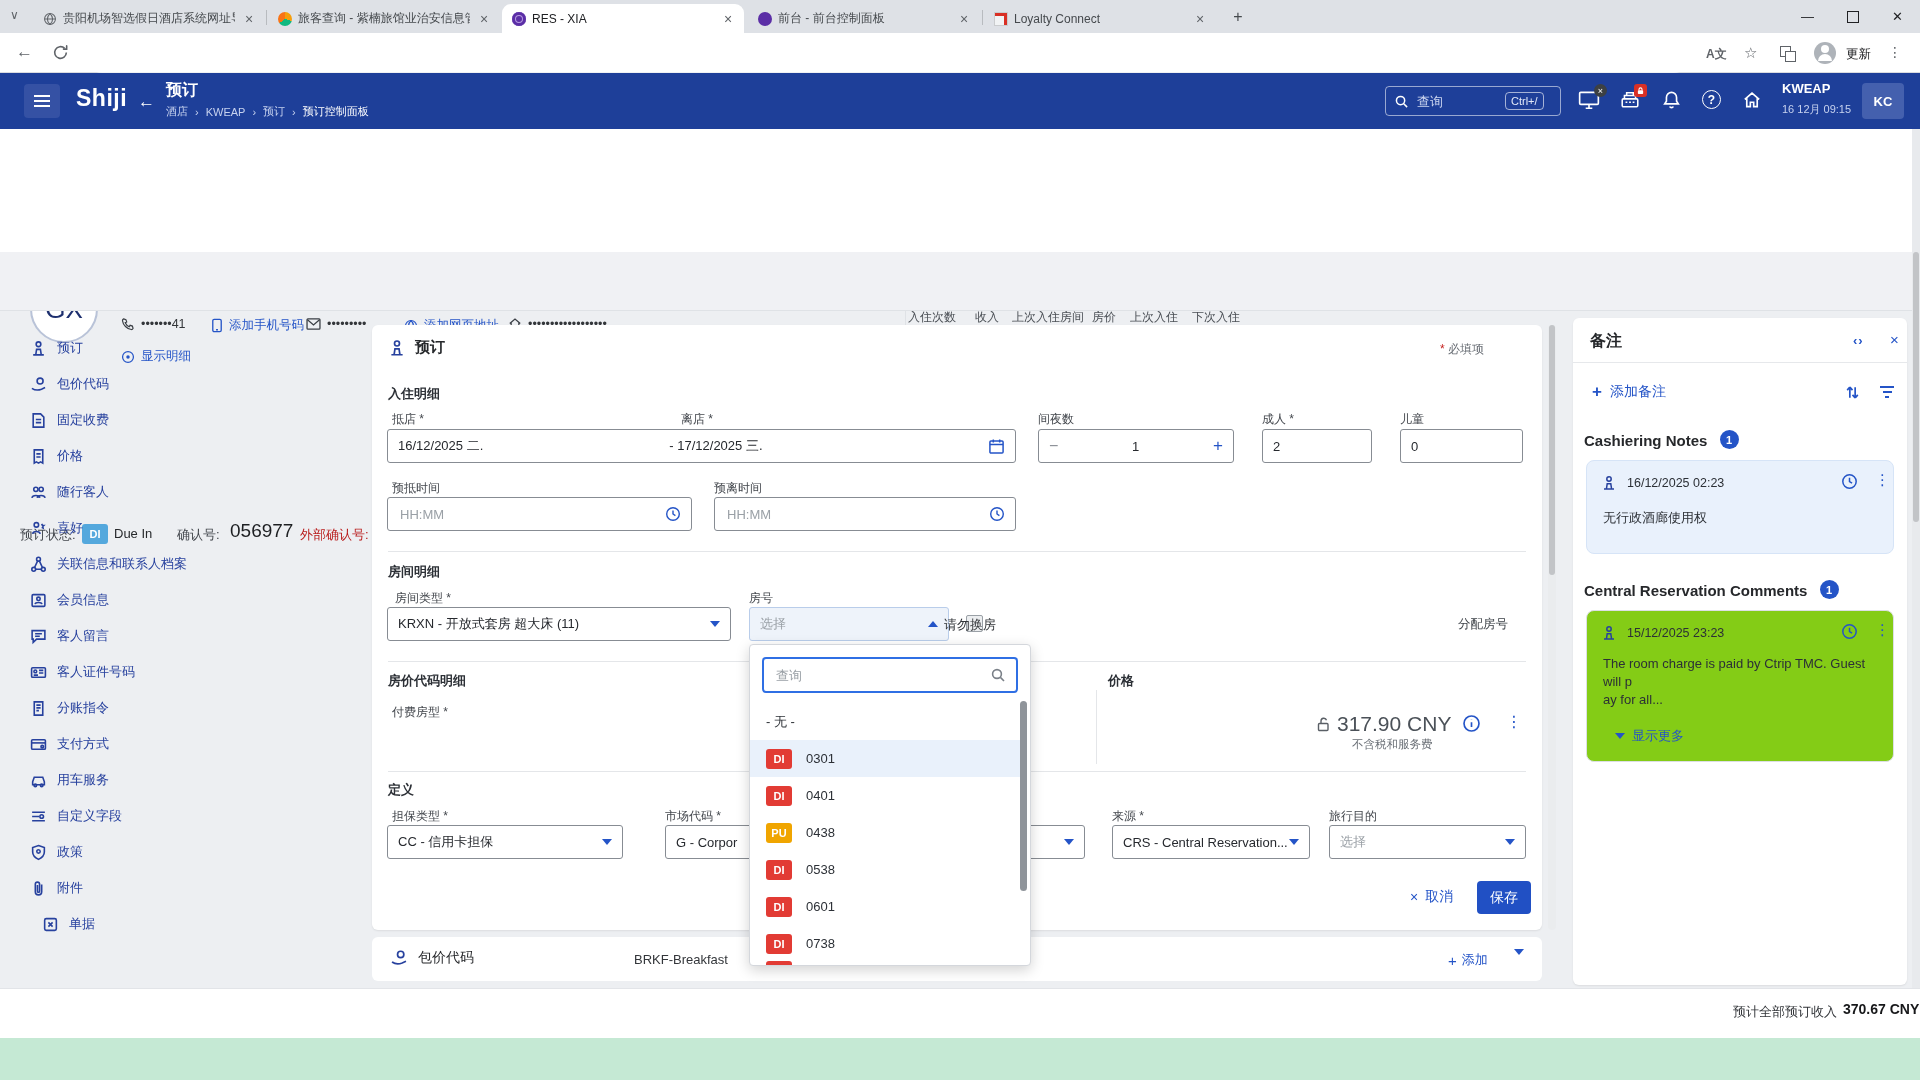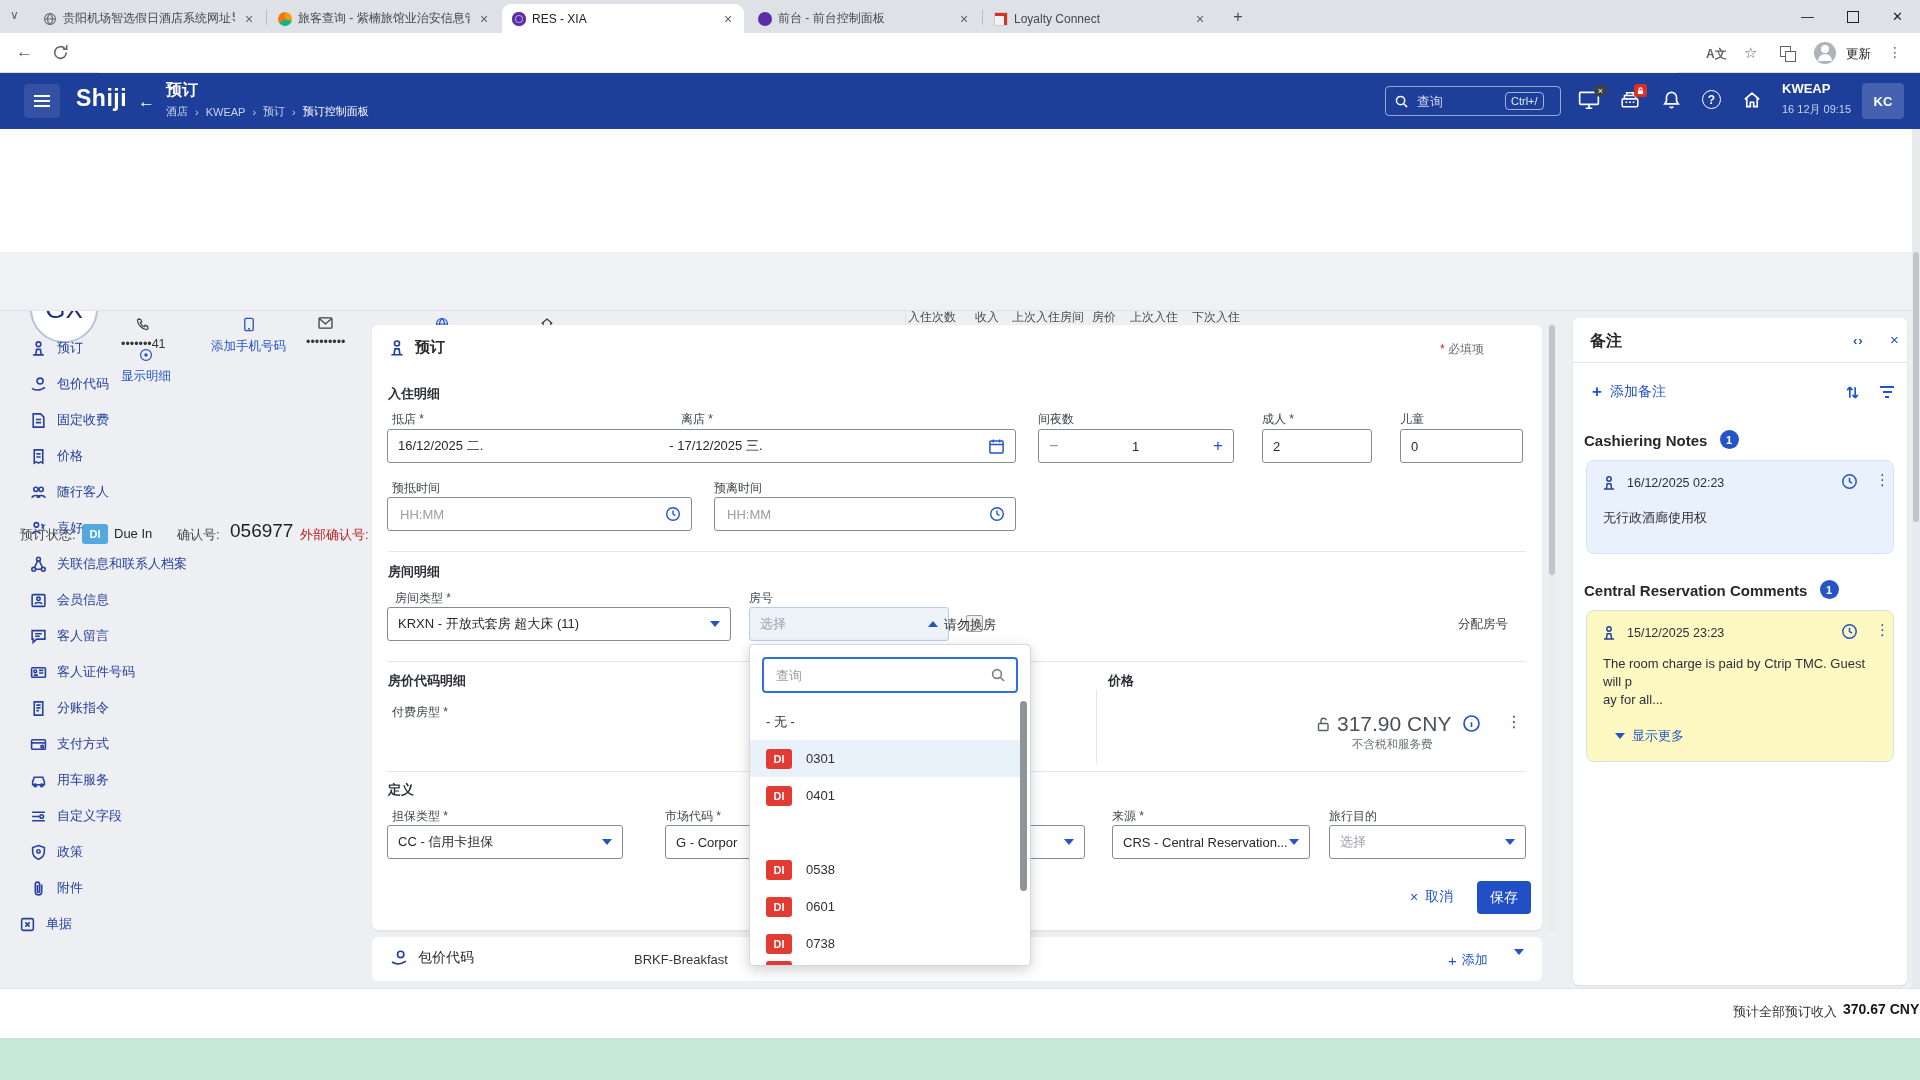--- a/index.html
+++ b/index.html
@@ -35,21 +35,21 @@
   .badge-dark{position:absolute;right:-7px;top:-6px;width:13px;height:13px;background:#3c4043;color:#fff;border-radius:50%;font-size:9px;display:flex;align-items:center;justify-content:center;}
   .badge-red{position:absolute;right:-7px;top:-6px;width:13px;height:13px;background:#d93025;border-radius:3px;display:flex;align-items:center;justify-content:center;}
   .kcbox{position:absolute;left:1862px;top:10px;width:42px;height:36px;background:#44５fae;background:#4460ae;border-radius:4px;display:flex;align-items:center;justify-content:center;font-size:13px;font-weight:700;}
   
   .guestbar{position:absolute;left:0;top:129px;width:1920px;height:123px;background:#fff;}
   .gavatar{position:absolute;left:30px;top:146px;width:68px;height:68px;border:2px solid #b9c3d8;border-radius:50%;display:flex;align-items:center;justify-content:center;font-size:26px;color:#1d2f6e;box-sizing:border-box;background:#fff;}
   .plusbtn{position:absolute;left:80px;top:138px;width:26px;height:26px;background:#fff;border:1.5px solid #2454c7;border-radius:6px;color:#2454c7;font-size:17px;display:flex;align-items:center;justify-content:center;box-sizing:border-box;}
   .gname{position:absolute;left:118px;top:146px;font-size:20px;color:#26282b;}
   .mbadge{position:absolute;left:272px;top:149px;height:20px;background:#17181a;color:#fff;font-size:11px;display:flex;align-items:center;padding:0 7px;}
   .pbadge{position:absolute;top:149px;height:20px;border:1px solid #17181a;color:#17181a;font-size:11px;display:flex;align-items:center;padding:0 6px;box-sizing:border-box;background:#fff;}
-  .contact{position:absolute;top:188px;display:flex;align-items:center;gap:6px;font-size:12.5px;color:#33363a;flex-direction:column;}
+  .contact{position:absolute;top:188px;display:flex;align-items:center;gap:6px;font-size:12.5px;color:#33363a;}
   .contact.link{color:#2454c7;}
   .statlbl{position:absolute;top:180px;font-size:12px;color:#4a4f55;}
   .statval{position:absolute;top:202px;font-size:12.5px;color:#26282b;}
   .toggle{position:absolute;left:1680px;top:142px;width:36px;height:18px;border:1px solid #9aa2ae;border-radius:9px;box-sizing:border-box;background:#fff;}
   .knob{position:absolute;left:2px;top:2px;width:12px;height:12px;border-radius:50%;background:#6b7280;}
   
   .statusbar{position:absolute;left:0;top:252px;width:1920px;height:59px;background:#f0f1f4;border-bottom:1px solid #dfe2e6;box-sizing:border-box;}
   .dibadge{position:absolute;left:82px;top:272px;width:26px;height:20px;background:#54a8dd;border-radius:3px;color:#fff;font-size:11px;font-weight:700;display:flex;align-items:center;justify-content:center;}
   .chip{position:absolute;top:271px;height:22px;background:#e7e9ec;border-radius:3px;font-size:12px;color:#33363a;display:flex;align-items:center;padding:0 8px;}
   
@@ -475,21 +475,21 @@
         <circle cx="8" cy="7" r="1.6"></circle>
       </svg>
     <span>政策</span>
   </div>
   <div class="si" style="left:30px;top:876px;">
     <svg width="17" height="17" viewBox="0 0 16 16" fill="none" stroke="currentColor" stroke-width="1.5">
         <path d="M11 4.2v6.8a3 3 0 0 1-6 0v-7a2 2 0 0 1 4 0v6.6a1 1 0 0 1-2 0V4.8"></path>
       </svg>
     <span>附件</span>
   </div>
-  <div class="si" style="left:19px;top:912px;">
+  <div class="si" style="left:42px;top:912px;">
     <svg width="17" height="17" viewBox="0 0 16 16" fill="none" stroke="currentColor" stroke-width="1.5">
         <rect x="2.5" y="2.5" width="11" height="11" rx="1.5"></rect>
         <path d="M6 6l4 4M10 6l-4 4"></path>
       </svg>
     <span>单据</span>
   </div>
 
   <div class="card"></div>
 
   <div class="abs row" style="left:388px;top:338px;gap:9px;">
@@ -664,20 +664,24 @@
     <div class="ditem" style="top:58px;">
         <span>- 无 -</span>
       </div>
     <div class="ditem sel" style="top:95px;">
       <span class="rbadge b-di">DI</span>
       <span>0301</span>
     </div>
     <div class="ditem" style="top:132px;">
       <span class="rbadge b-di">DI</span>
       <span>0401</span>
+    </div>
+    <div class="ditem" style="top:169px;">
+      <span class="rbadge b-pu">PU</span>
+      <span>0438</span>
     </div>
     <div class="ditem" style="top:206px;">
       <span class="rbadge b-di">DI</span>
       <span>0538</span>
     </div>
     <div class="ditem" style="top:243px;">
       <span class="rbadge b-di">DI</span>
       <span>0601</span>
     </div>
     <div class="ditem" style="top:280px;">
@@ -733,21 +737,21 @@
           </svg>
         </div>
       <div class="abs" style="left:288px;top:10px;font-size:15px;color:#2454c7;">⋮</div>
       <div class="abs" style="left:16px;top:48px;font-size:13px;color:#2c3036;">无行政酒廊使用权</div>
     </div>
 
     <div class="abs" style="left:11px;top:262px;font-size:15px;font-weight:700;color:#26282b;">
       <span>Central Reservation Comments</span>
       <span class="ncount">1</span>
     </div>
-    <div class="notecard" style="top:292px;height:152px;background:#fef9c3;border:1px solid #dcdfe4;">
+    <div class="notecard" style="top:292px;height:152px;background:#84cc16;border:1px solid #dcdfe4;">
       <div class="abs row" style="left:14px;top:14px;gap:10px;">
         <span>
             <svg width="16" height="16" viewBox="0 0 16 16" fill="none" stroke="#27419e" stroke-width="1.5">
               <circle cx="8" cy="4" r="2.2"></circle>
               <path d="M3 14h10M5.4 14l.8-5.2h3.6l.8 5.2"></path>
             </svg>
           </span>
         <span style="font-size:12.5px;color:#2c3036;">15/12/2025 23:23</span>
       </div>
       <div class="abs" style="left:254px;top:12px;">

